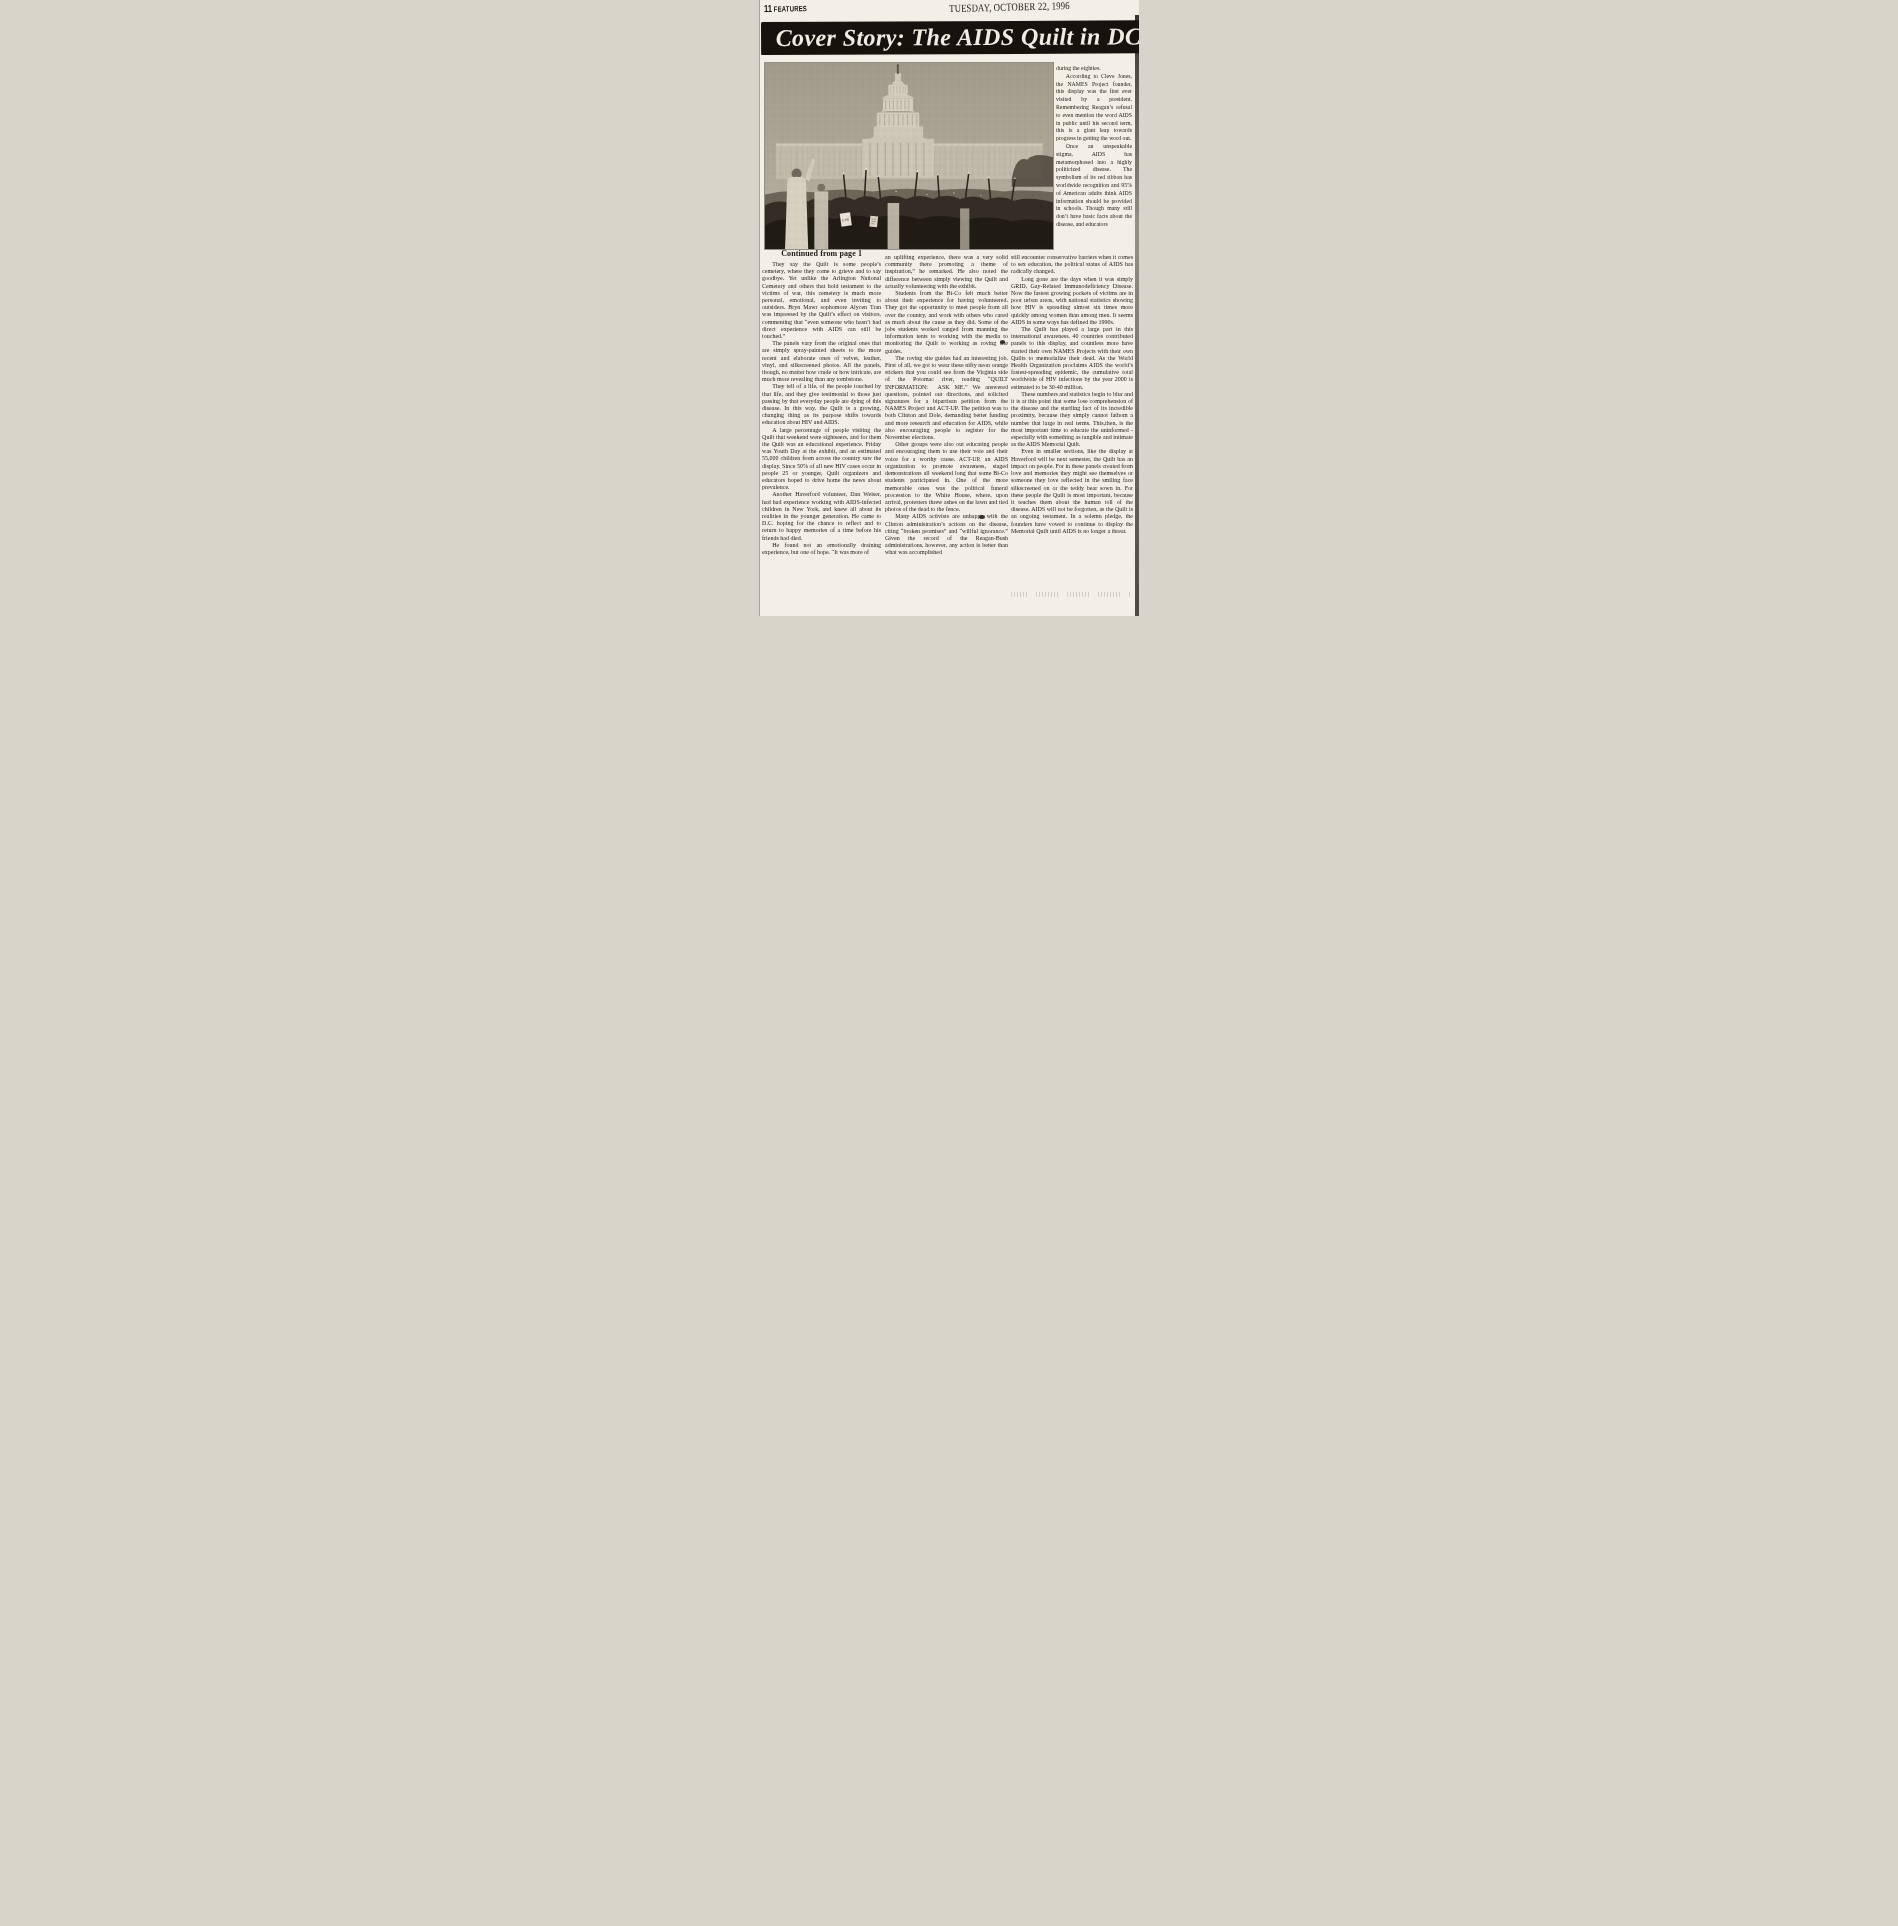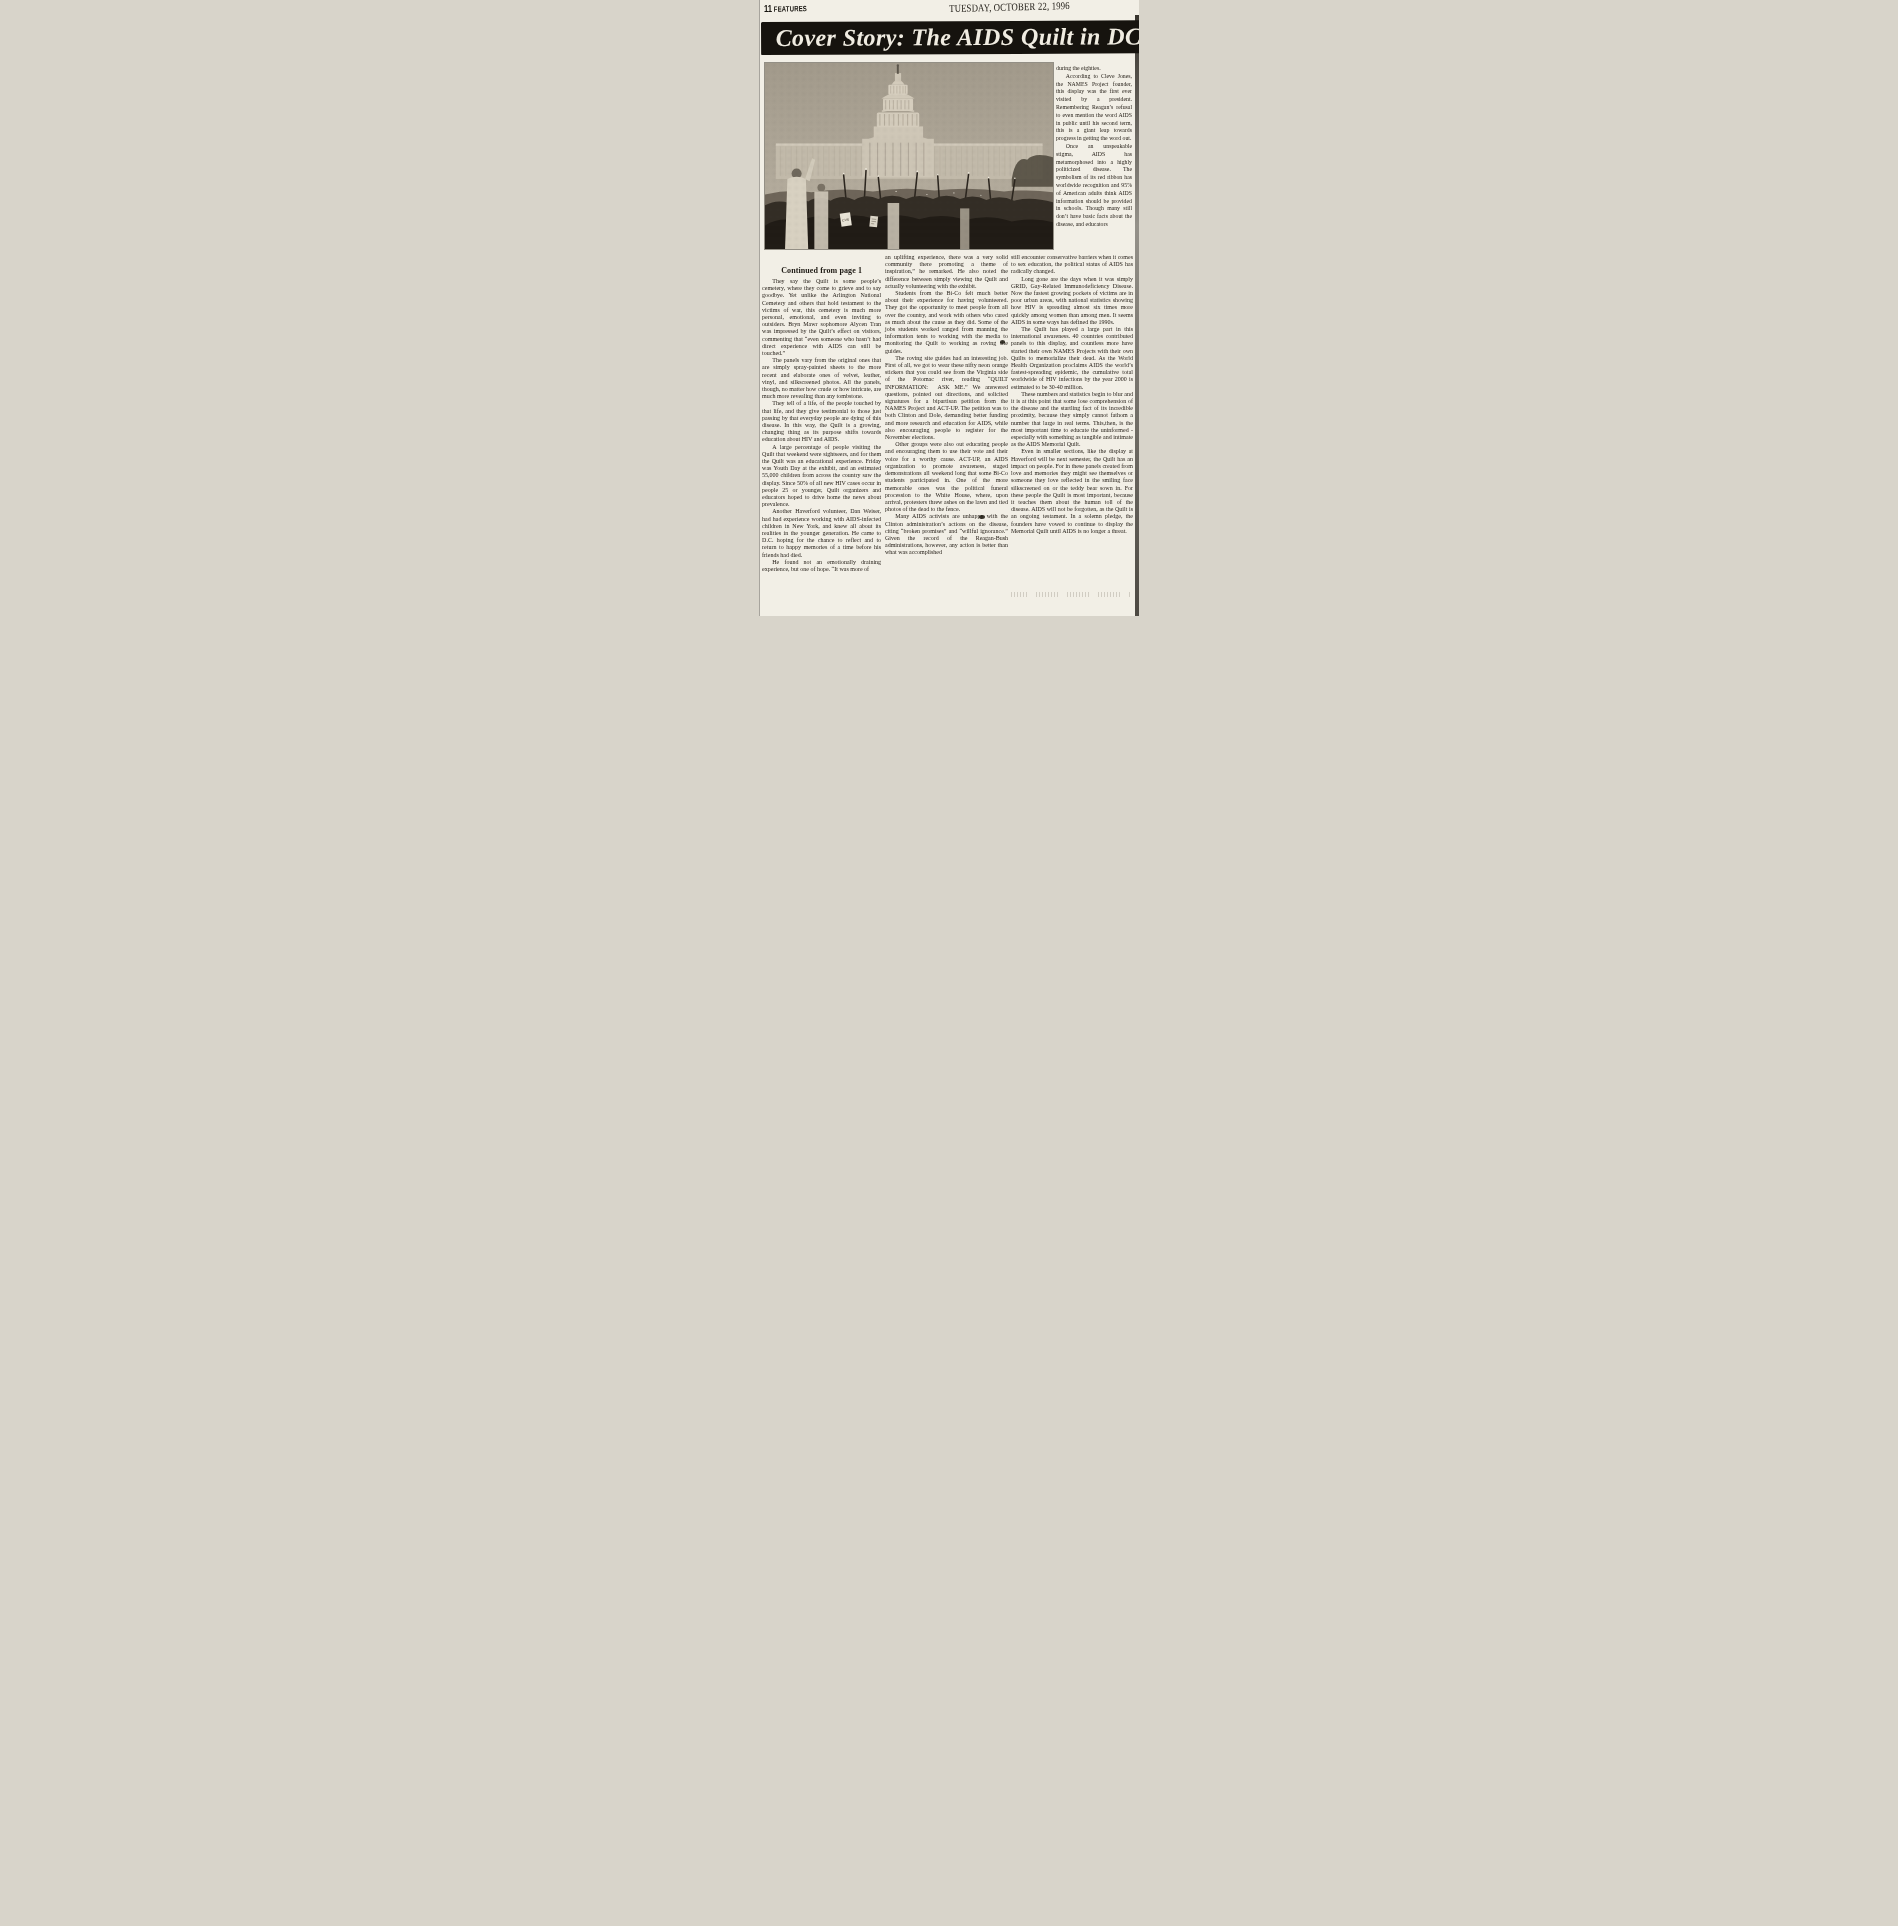--- a/index.html
+++ b/index.html
@@ -31,21 +31,21 @@
     display:flex;align-items:center;}
   .banner-title{font-style:italic;font-weight:bold;font-size:24px;color:#f0ece1;
     padding-left:14.6px;white-space:nowrap;letter-spacing:0.4px;}
   
   .photo{position:absolute;left:5.8px;top:63px;width:288px;height:186px;
     outline:0.4px solid rgba(70,63,52,.55);background:#aaa294;}
   .photo svg{display:block;width:100%;height:100%;}
   
   .colbase{position:absolute;text-align:justify;text-justify:inter-word;}
   .sidebar{left:297px;top:65px;width:76px;height:188px;font-size:5.8px;line-height:7.8px;}
-  .bodycol{top:266px;font-size:6px;line-height:7.2px;}
+  .bodycol{top:249px;font-size:6px;line-height:7.2px;}
   .col1{left:3.1px;width:119px;height:362px;}
   .col2{left:126px;width:123px;height:362px;top:254px;}
   .col3{left:252px;width:122px;height:362px;top:254px;}
   .para{margin:0;text-indent:1.7em;}
   .para.noind{text-indent:0;}
   .cont-head{margin:0.8px 0 3.9px 0;text-align:center;font-weight:bold;font-size:8px;
     letter-spacing:0.1px;text-indent:0;color:#1d1913;}
 </style>
 </head>
 <body>

